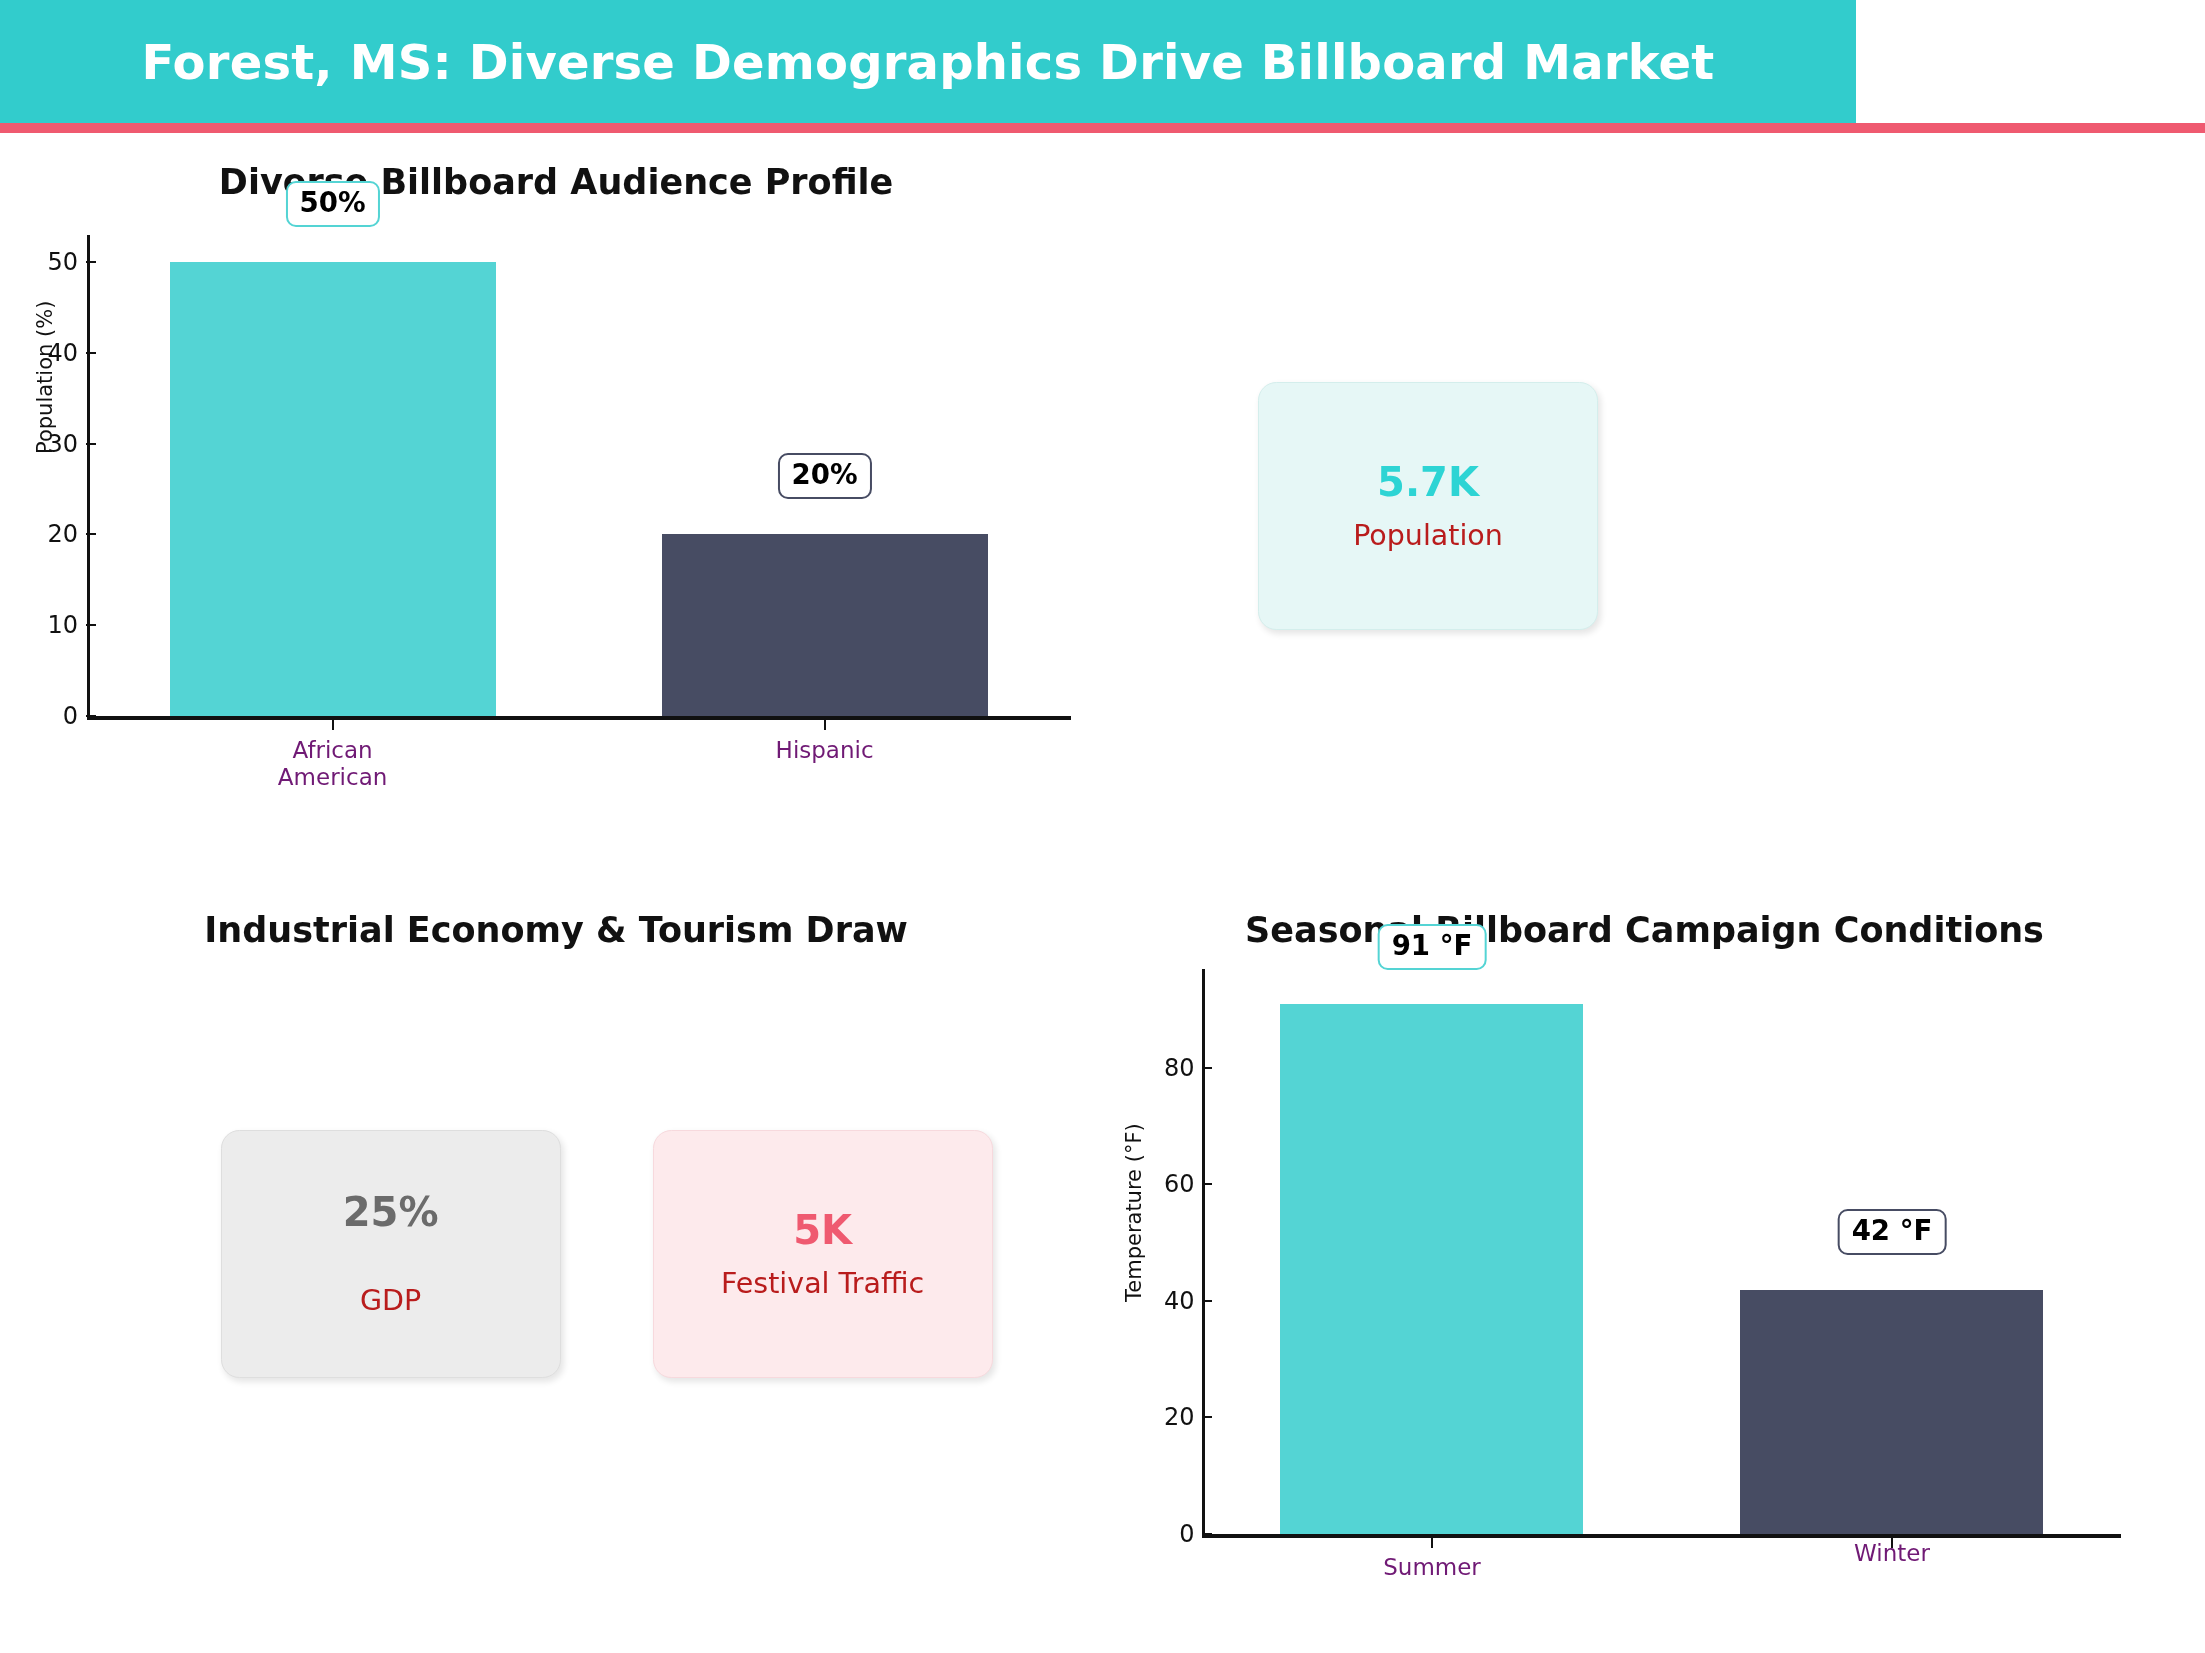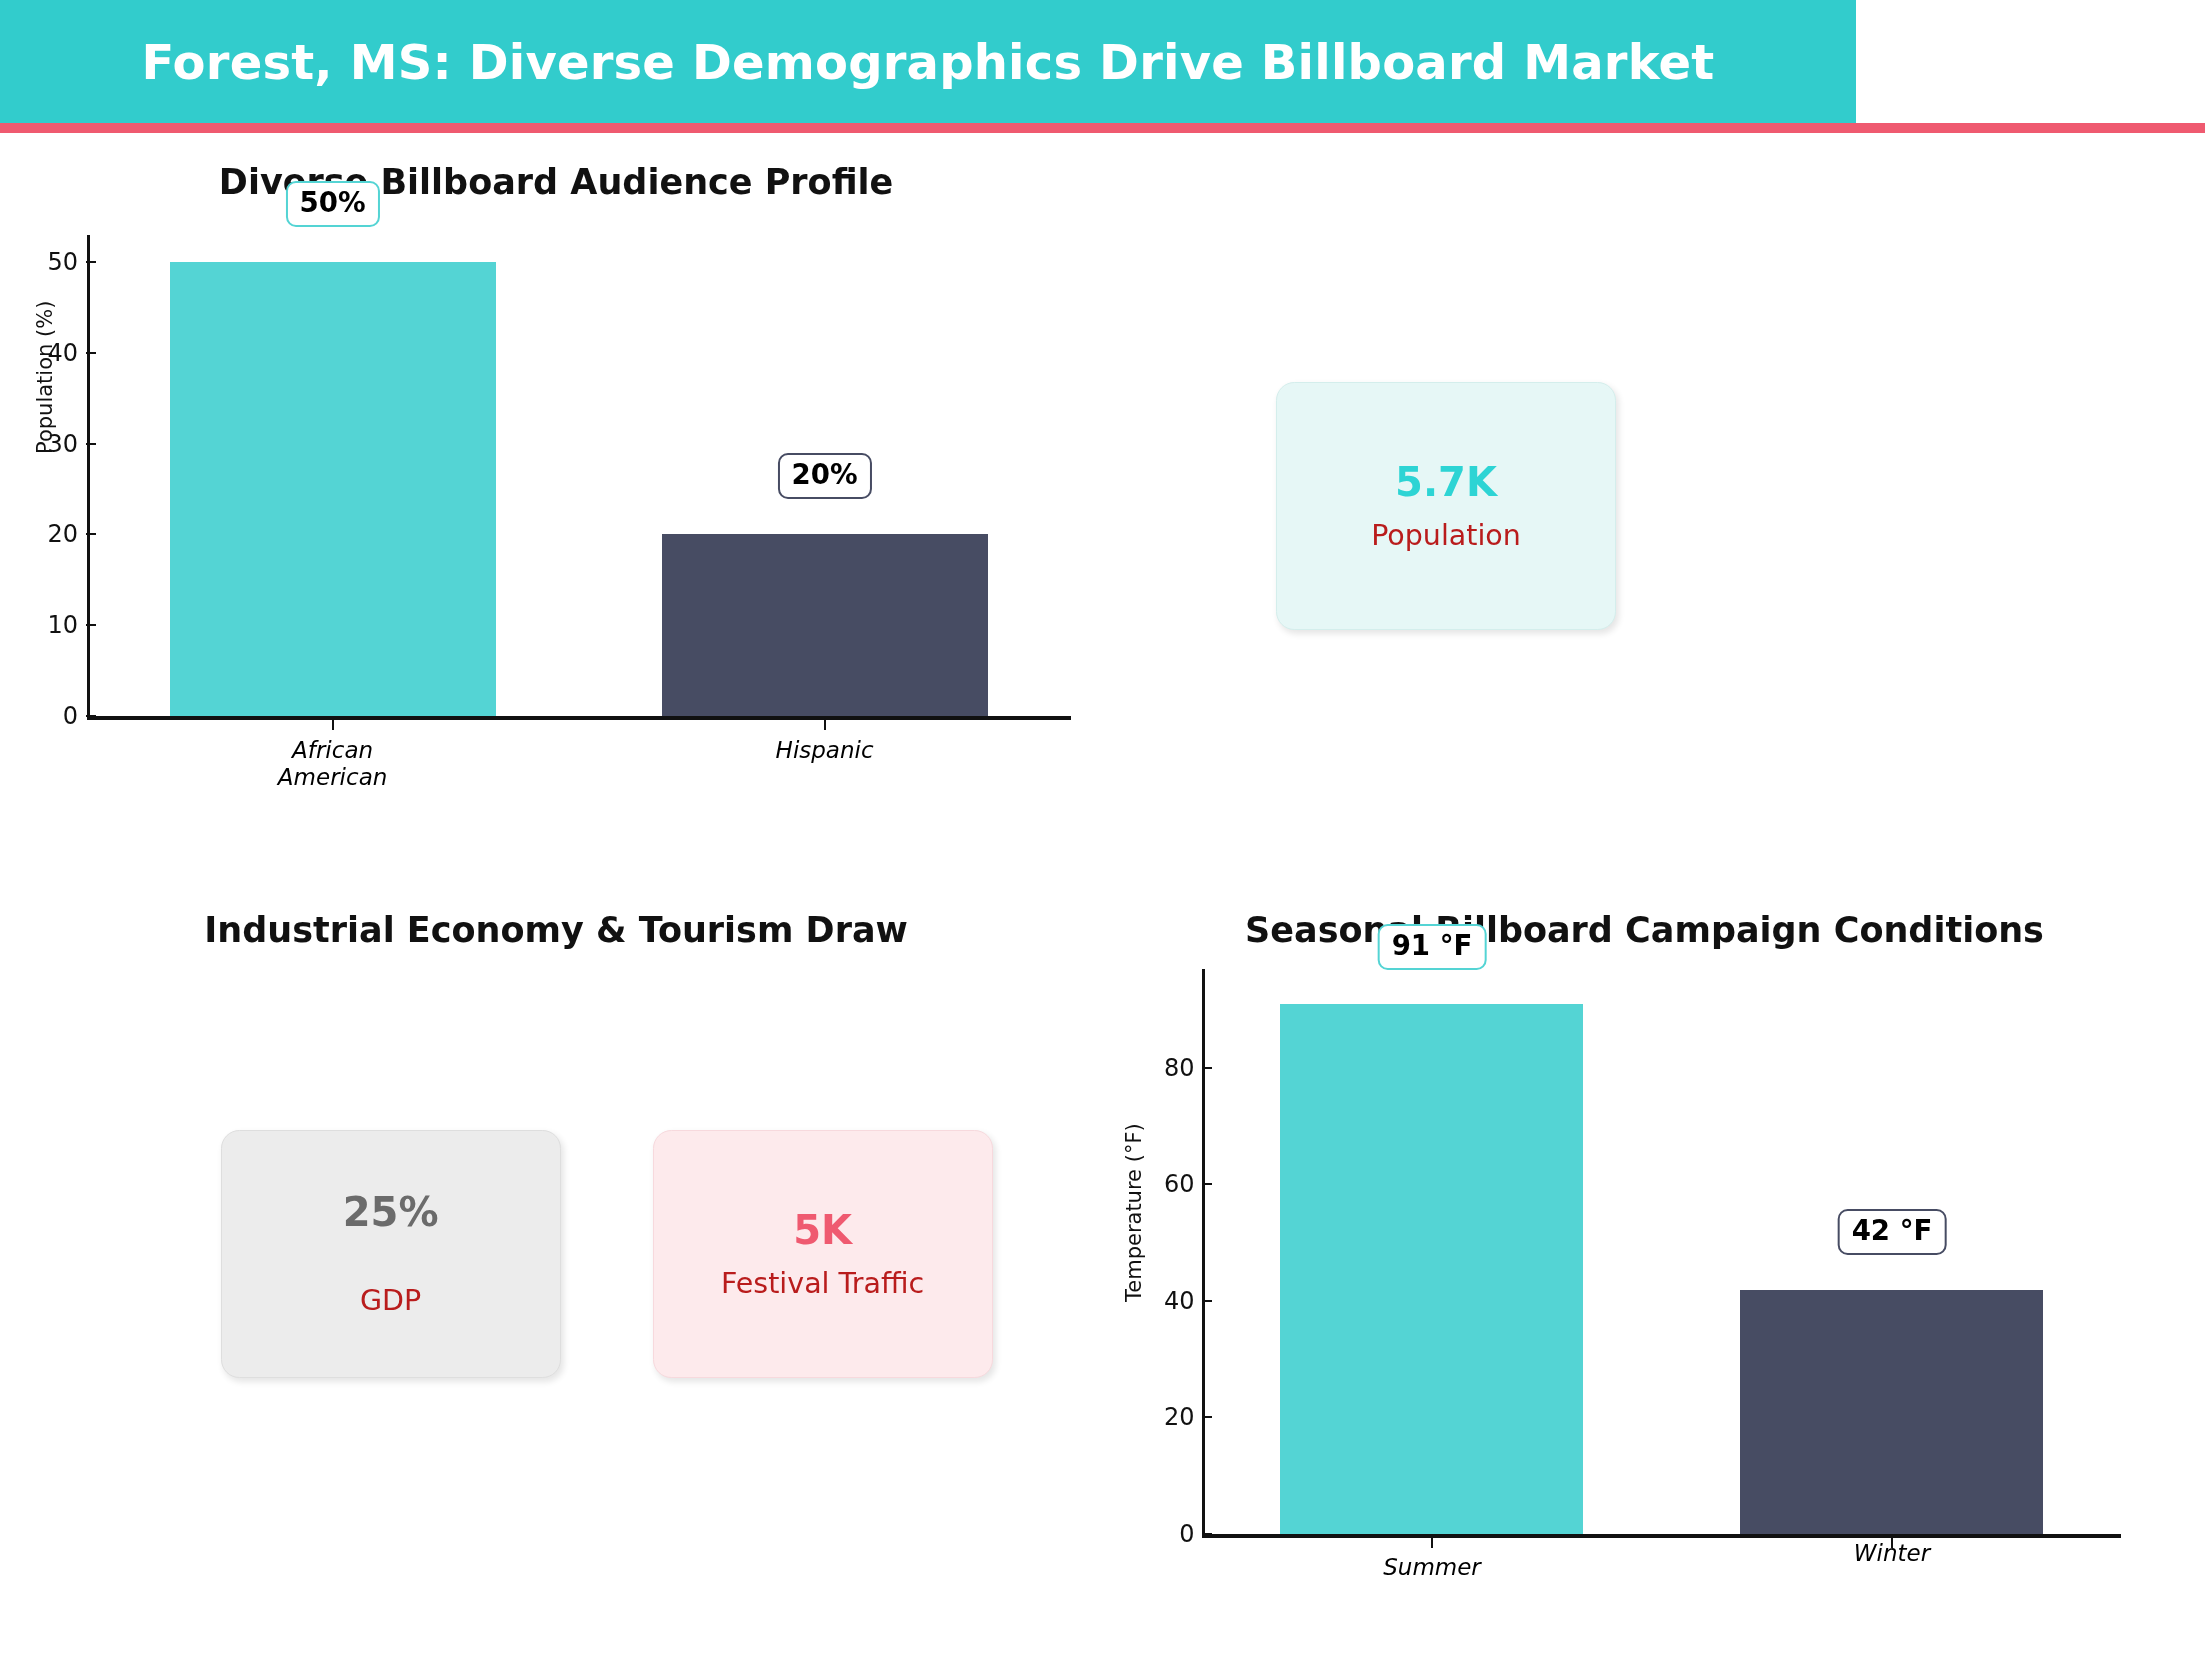--- a/index.html
+++ b/index.html
@@ -111,27 +111,26 @@
   }
   .xtick-mark {
     position: absolute;
     width: 2.3px;
     height: 10px;
     background: #111111;
   }
   .xtick-label {
     position: absolute;
     font-size: 23px;
-    color: #000000;
+    color: #701a75;
     font-family: "DejaVu Sans", sans-serif;
     text-align: center;
     line-height: 1.18;
     transform: translateX(-50%);
     white-space: pre-line;
-    font-style: italic;
   }
   .bar {
     position: absolute;
     bottom: 0;
   }
   .bar-badge {
     position: absolute;
     background: #ffffff;
     border-radius: 10px;
     border-style: solid;
@@ -227,21 +226,21 @@
   <div class="xtick-mark" style="left:304px; top:568px;"></div>
   <div class="xtick-label" style="left:305px; top:585px;">African
 American</div>
 
   <div class="xtick-mark" style="left:796px; top:568px;"></div>
   <div class="xtick-label" style="left:797px; top:585px;">Hispanic</div>
 </div>
 
 <div class="panel" id="panel-market">
 
-  <div class="kpi-row" style="left:142px; top:230px; width:808px; gap:70px;margin-left:18px;">
+  <div class="kpi-row" style="left:142px; top:230px; width:808px; gap:70px;">
     <div class="kpi-card" style="width:340px; height:248px; background:#E6F7F6; border-color:#D4EEEC;">
       <div class="kpi-value" style="color:#2DD4D4;">5.7K</div>
       <div class="kpi-label">Population</div>
     </div>
   </div>
 </div>
 
 <div class="panel" id="panel-economy">
   <div class="panel-title">Industrial Economy &amp; Tourism Draw</div>
 

